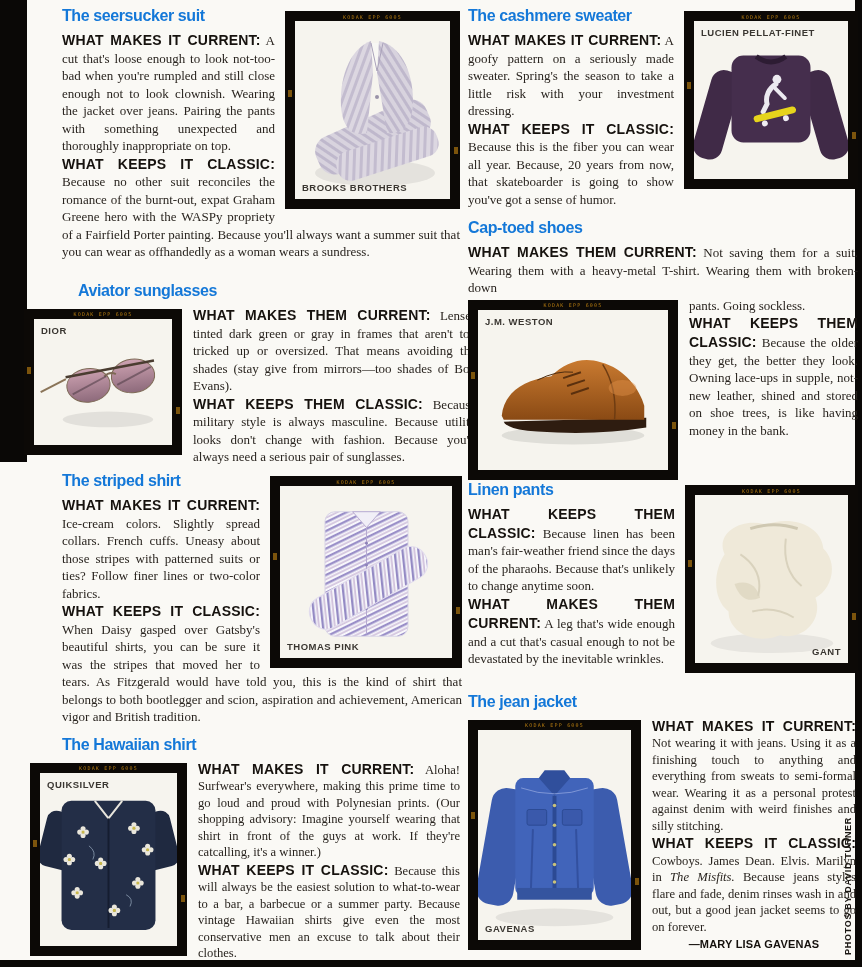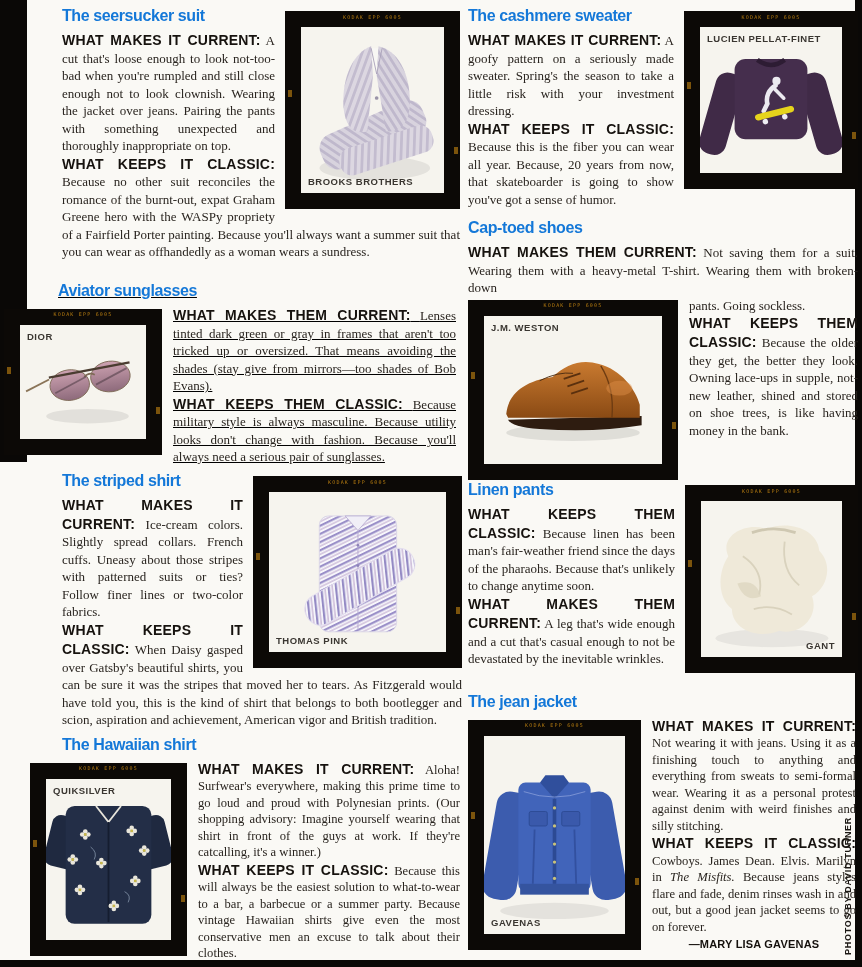--- a/index.html
+++ b/index.html
@@ -13,21 +13,21 @@
   .sec{position:absolute;}
   .title{font-family:"Liberation Sans",sans-serif;font-weight:bold;font-size:16px;
          color:#1478d8;letter-spacing:-0.4px;margin:0 0 6px 0;line-height:1.05;}
   .ml54{margin-left:54px;} .ml32{margin-left:32px;}
   .body{font-size:13px;line-height:1.345;color:#29241f;margin:0;text-align:justify;}
   .sm .body{font-size:12.6px;line-height:1.31;}
   .lead{font-family:"Liberation Sans",sans-serif;font-weight:bold;font-size:14px;
         color:#16120e;letter-spacing:.2px;}
 
   figure{margin:0;}
-  .photo{position:relative;background:#0c0906;padding:16px;box-sizing:border-box;}
+  .photo{position:relative;background:#0c0906;padding:10px;box-sizing:border-box;}
   .photo.fr{float:right;margin:3px 0 5px 10px;}
   .photo.fl{float:left;margin:3px 11px 4px 0;}
   .photo:before{content:"";position:absolute;left:2.5px;top:40%;width:4px;height:7px;
                 background:#b97d10;opacity:.65;}
   .photo:after{content:"";position:absolute;right:2.5px;bottom:28%;width:4px;height:7px;
                background:#b97d10;opacity:.65;}
   .inner{position:relative;width:100%;height:100%;background:#f6f4ee;overflow:hidden;}
   .inner svg{position:absolute;inset:0;width:100%;height:100%;}
   .mark{position:absolute;top:2.5px;left:50%;transform:translateX(-50%);
         font-family:"DejaVu Sans Mono",monospace;font-size:5px;color:#cf8d12;
@@ -75,21 +75,21 @@
           <circle cx="82" cy="76" r="2" fill="#9a93a8"></circle>
         </svg>
         <span class="brand bl">BROOKS BROTHERS</span>
       </div>
     </figure>
     <h2 class="title">The seersucker suit</h2>
     <p class="body"><b class="lead">WHAT MAKES IT CURRENT:</b> <span>A cut that's loose enough to look not-too-bad when you're rumpled and still close enough not to look clownish. Wearing the jacket over jeans. Pairing the pants with something unexpected and thoroughly inappropriate on top.</span></p>
     <p class="body"><b class="lead">WHAT KEEPS IT CLASSIC:</b> <span>Because no other suit reconciles the romance of the burnt-out, expat Graham Greene hero with the WASPy propriety of a Fairfield Porter painting. Because you'll always want a summer suit that you can wear as offhandedly as a woman wears a sundress.</span></p>
   </section>
 
-  <section class="sec" id="s2" style="left:4px;top:283px;width:452px;text-decoration:underline;">
+  <section class="sec" id="s2" style="left:24px;top:283px;width:452px;">
     <h2 class="title ml54">Aviator sunglasses</h2>
     <figure class="photo fl" style="width:158px;height:146px;">
       <span class="mark">KODAK EPP 6005</span>
       <div class="inner">
         <svg viewBox="0 0 140 124">
           <defs>
             <linearGradient id="lg" x1="0" y1="0" x2="0" y2="1">
               <stop offset="0" stop-color="#cda2b1"></stop>
                 <stop offset="1" stop-color="#8d6a7b"></stop>
             </linearGradient>
@@ -106,21 +106,21 @@
           </g>
         </svg>
         <span class="brand tl">DIOR</span>
       </div>
     </figure>
     <p class="body"><b class="lead">WHAT MAKES THEM CURRENT:</b> <span>Lenses tinted dark green or gray in frames that aren't too tricked up or oversized. That means avoiding the shades (stay give from mirrors—too shades of Bob Evans).</span></p>
     <p class="body"><b class="lead">WHAT KEEPS THEM CLASSIC:</b> <span>Because military style is always masculine. Because utility looks don't change with fashion. Because you'll always need a serious pair of sunglasses.</span></p>
   </section>
 
   <section class="sec" id="s3" style="left:62px;top:473px;width:400px;">
-    <figure class="photo fr" style="width:209px;height:192px;">
+    <figure class="photo fr" style="width:192px;height:192px;">
       <span class="mark">KODAK EPP 6005</span>
       <div class="inner">
         <svg viewBox="0 0 155 174">
           <defs>
             <pattern id="stA" width="8" height="8" patternUnits="userSpaceOnUse" patternTransform="rotate(64)">
               <rect width="8" height="8" fill="#f8f7fb"></rect>
                 <rect width="2.4" height="8" fill="#9a8fc8"></rect>
                 <rect x="4.4" width="1.4" height="8" fill="#cbb9d8"></rect>
             </pattern>
             <pattern id="stB" width="8" height="8" patternUnits="userSpaceOnUse" patternTransform="rotate(24)">

